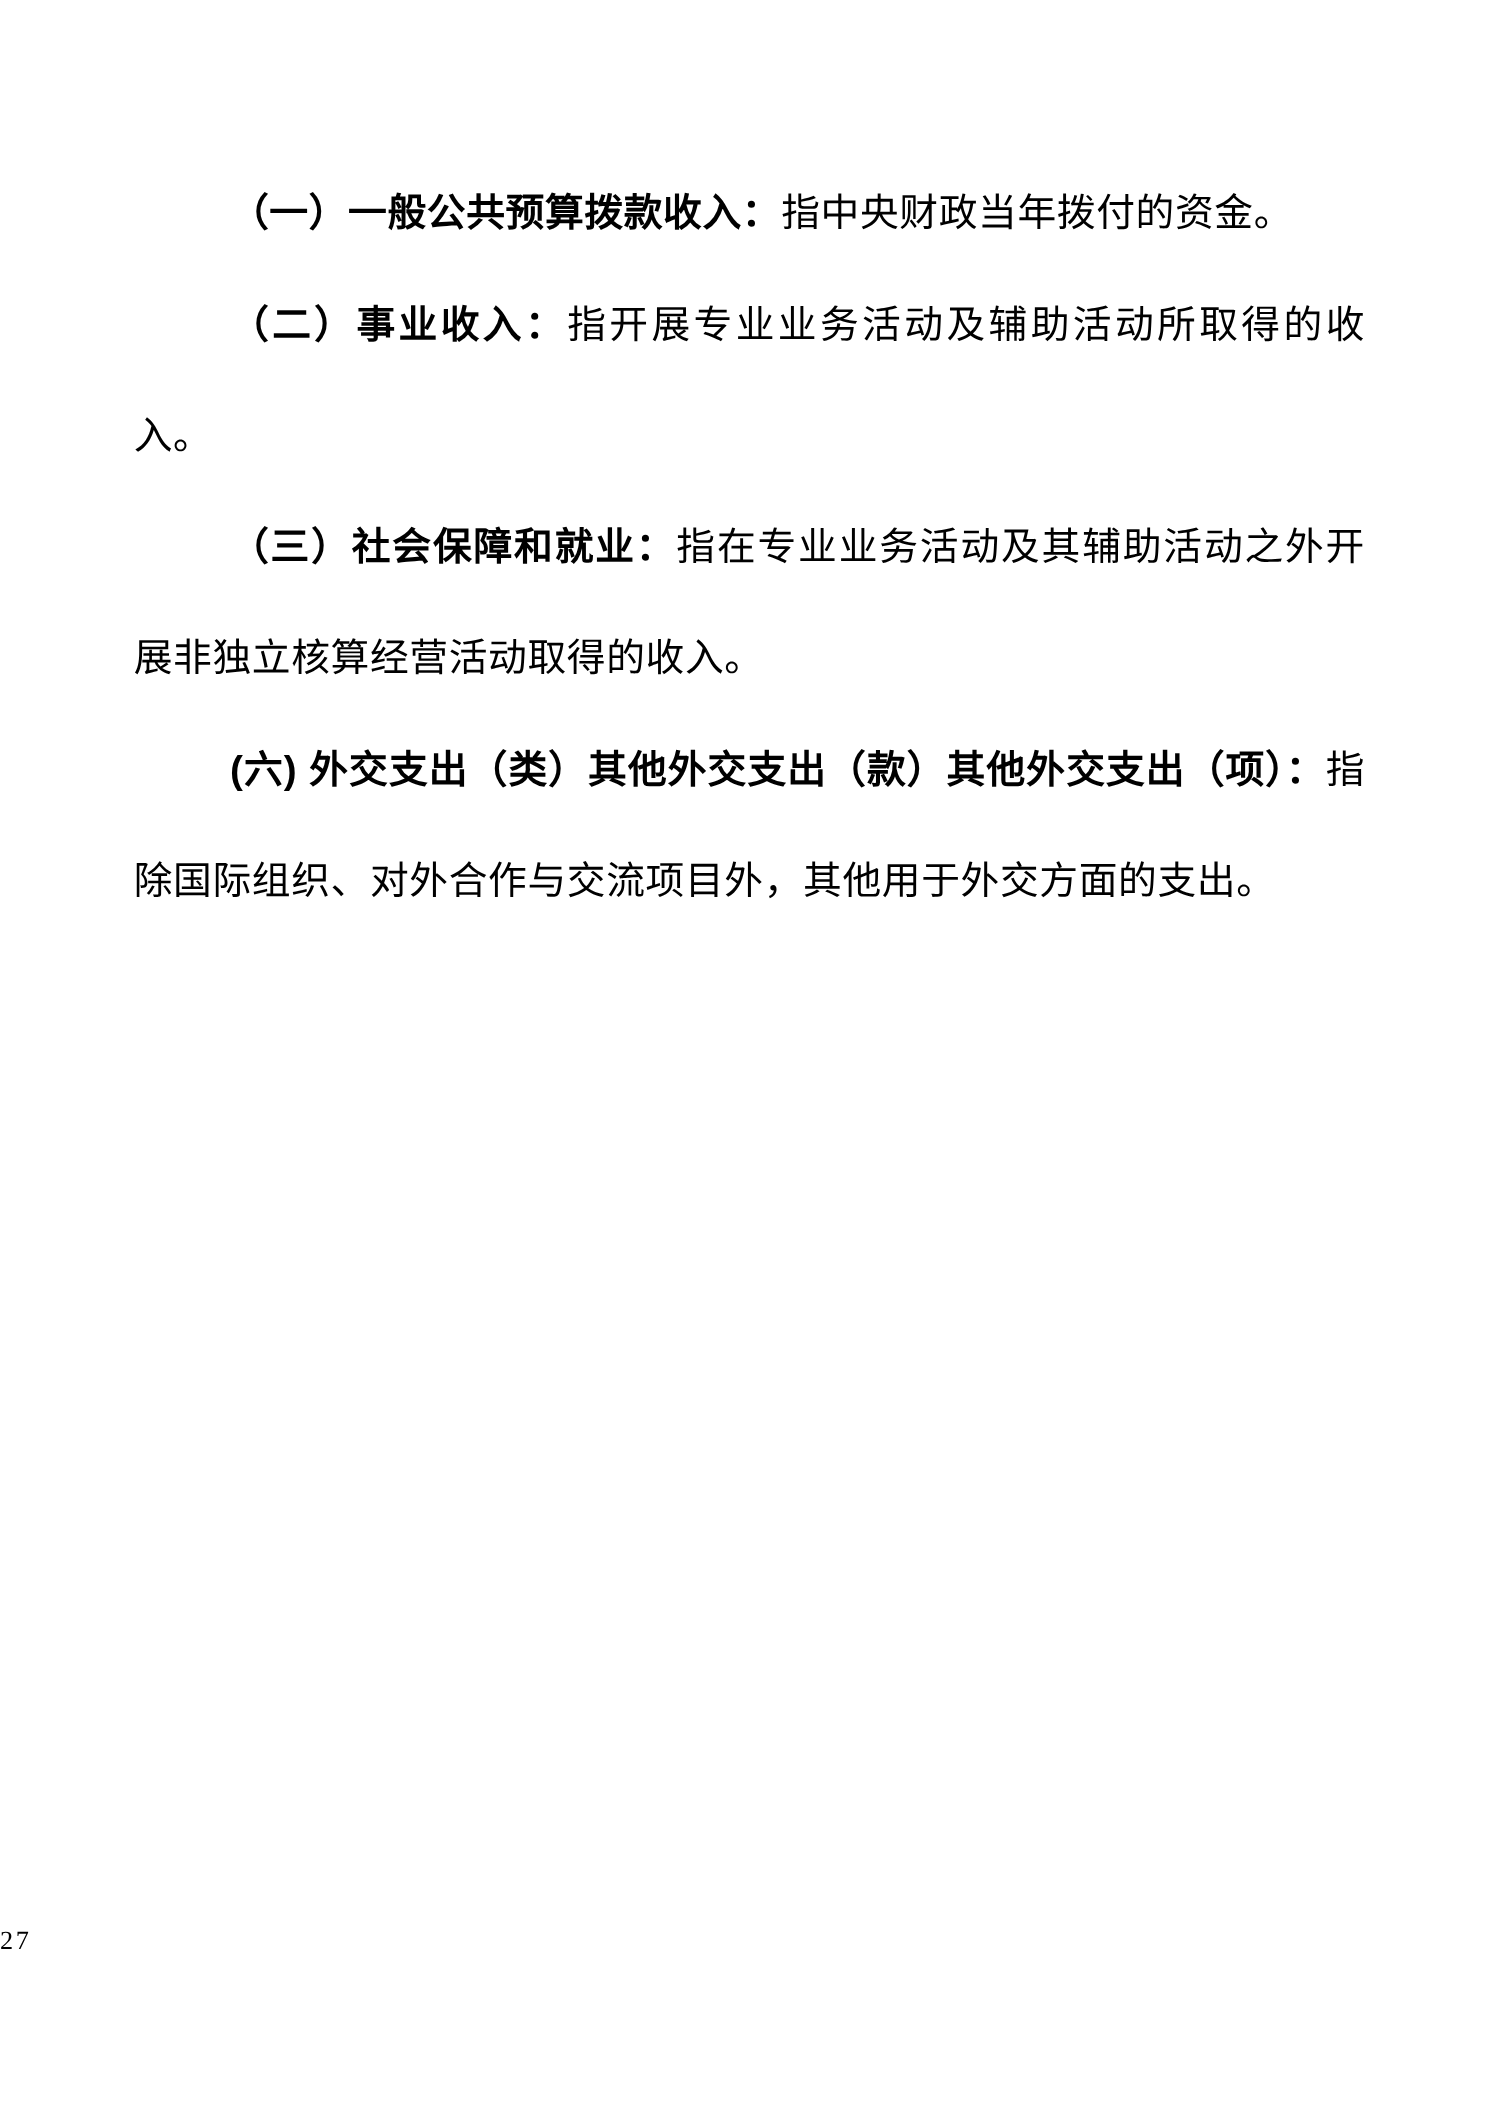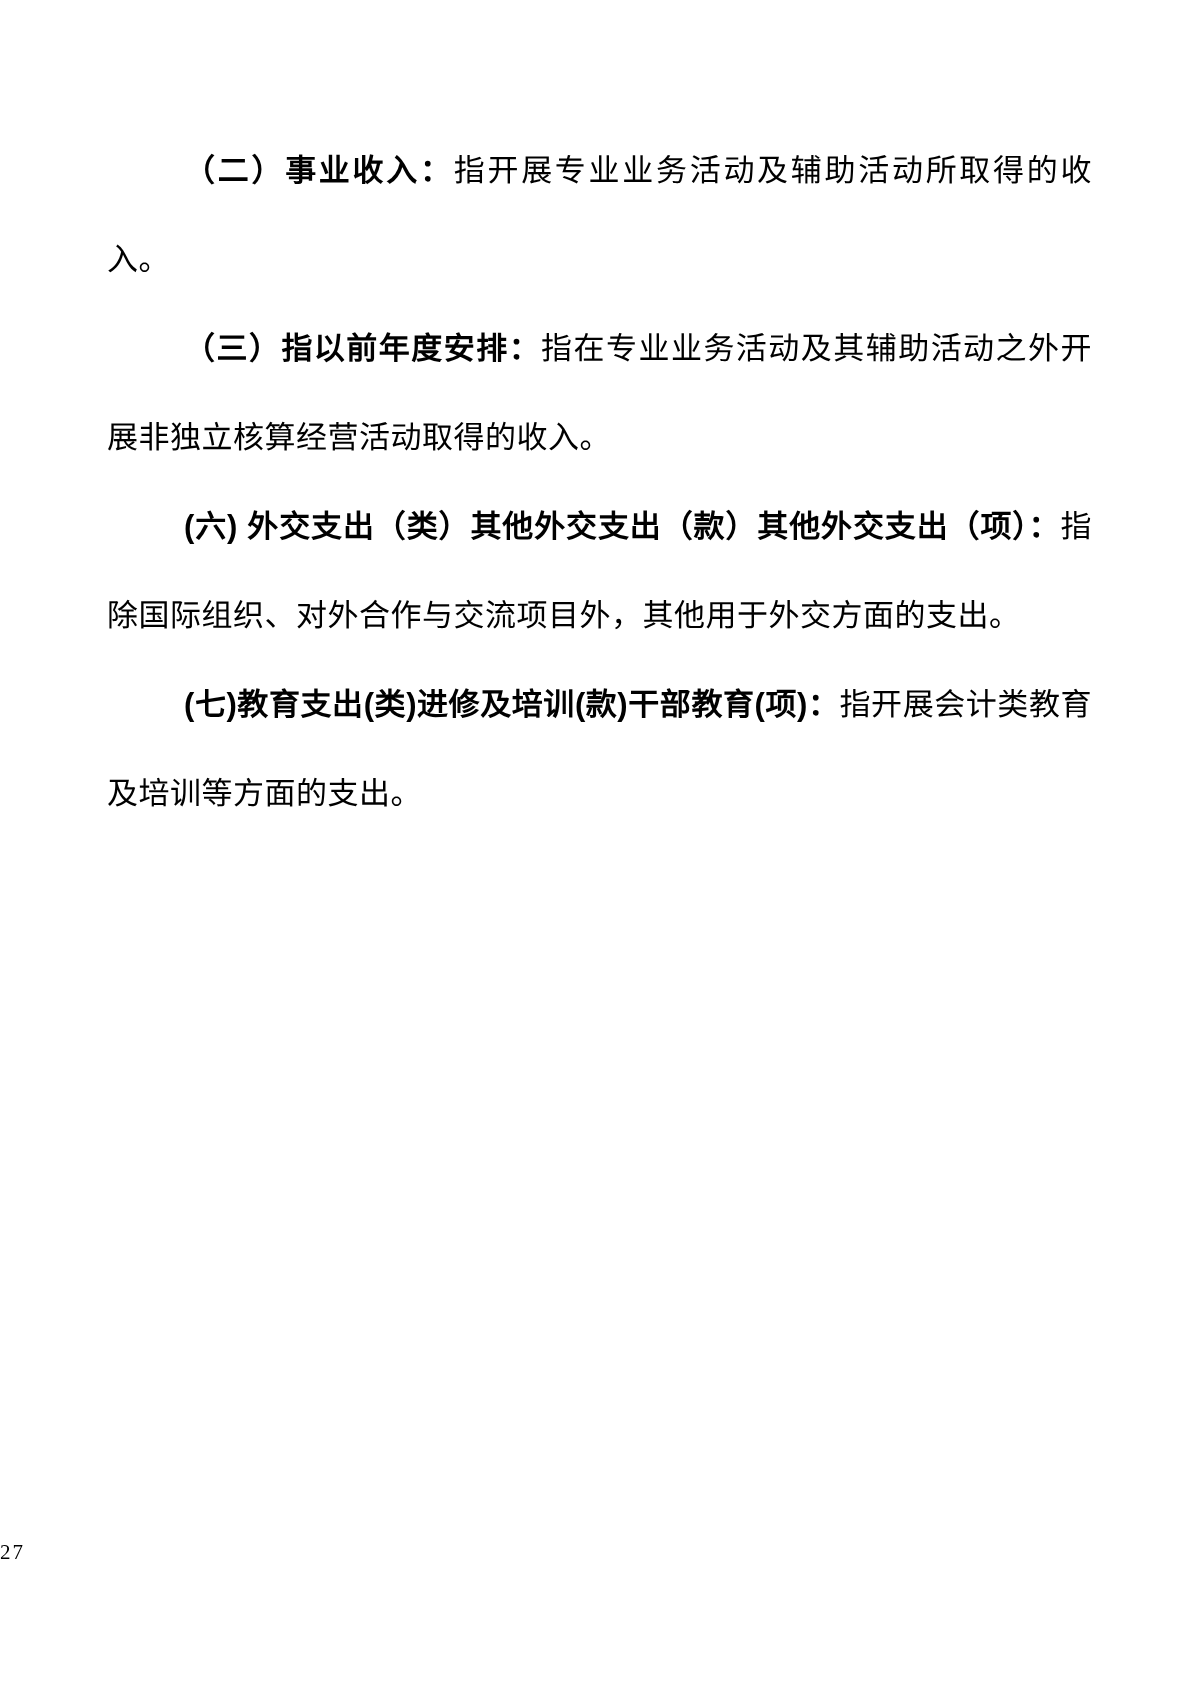--- a/index.html
+++ b/index.html
@@ -51,29 +51,29 @@
     font-size: 21px;
     letter-spacing: 2px;
     color: #000000;
   }
 </style>
 </head>
 <body>
 
 <main class="content">
 
+  <p class="para"><span class="seg-bold">（一）一般公共预算拨款收入：</span><span class="seg-normal">指中央财政当年拨付的资金。</span></p>
 
   <p class="para"><span class="seg-bold">（二）事业收入：</span><span class="seg-normal">指开展专业业务活动及辅助活动所取得的收入。</span></p>
 
-  <p class="para"><span class="seg-bold">（三）指以前年度安排：</span><span class="seg-normal">指在专业业务活动及其辅助活动之外开展非独立核算经营活动取得的收入。</span></p>
+  <p class="para"><span class="seg-bold">（三）社会保障和就业：</span><span class="seg-normal">指在专业业务活动及其辅助活动之外开展非独立核算经营活动取得的收入。</span></p>
 
 
 
   <p class="para"><span class="seg-bold">(六) 外交支出（类）其他外交支出（款）其他外交支出（项）：</span><span class="seg-normal">指除国际组织、对外合作与交流项目外，其他用于外交方面的支出。</span></p>
 
-  <p class="para"><span class="seg-bold">(七)教育支出(类)进修及培训(款)干部教育(项)：</span><span class="seg-normal">指开展会计类教育及培训等方面的支出。</span></p>
 
 
 </main>
 
 <footer class="page-footer">
   <span class="page-number">27</span>
 </footer>
 
 </body></html>

